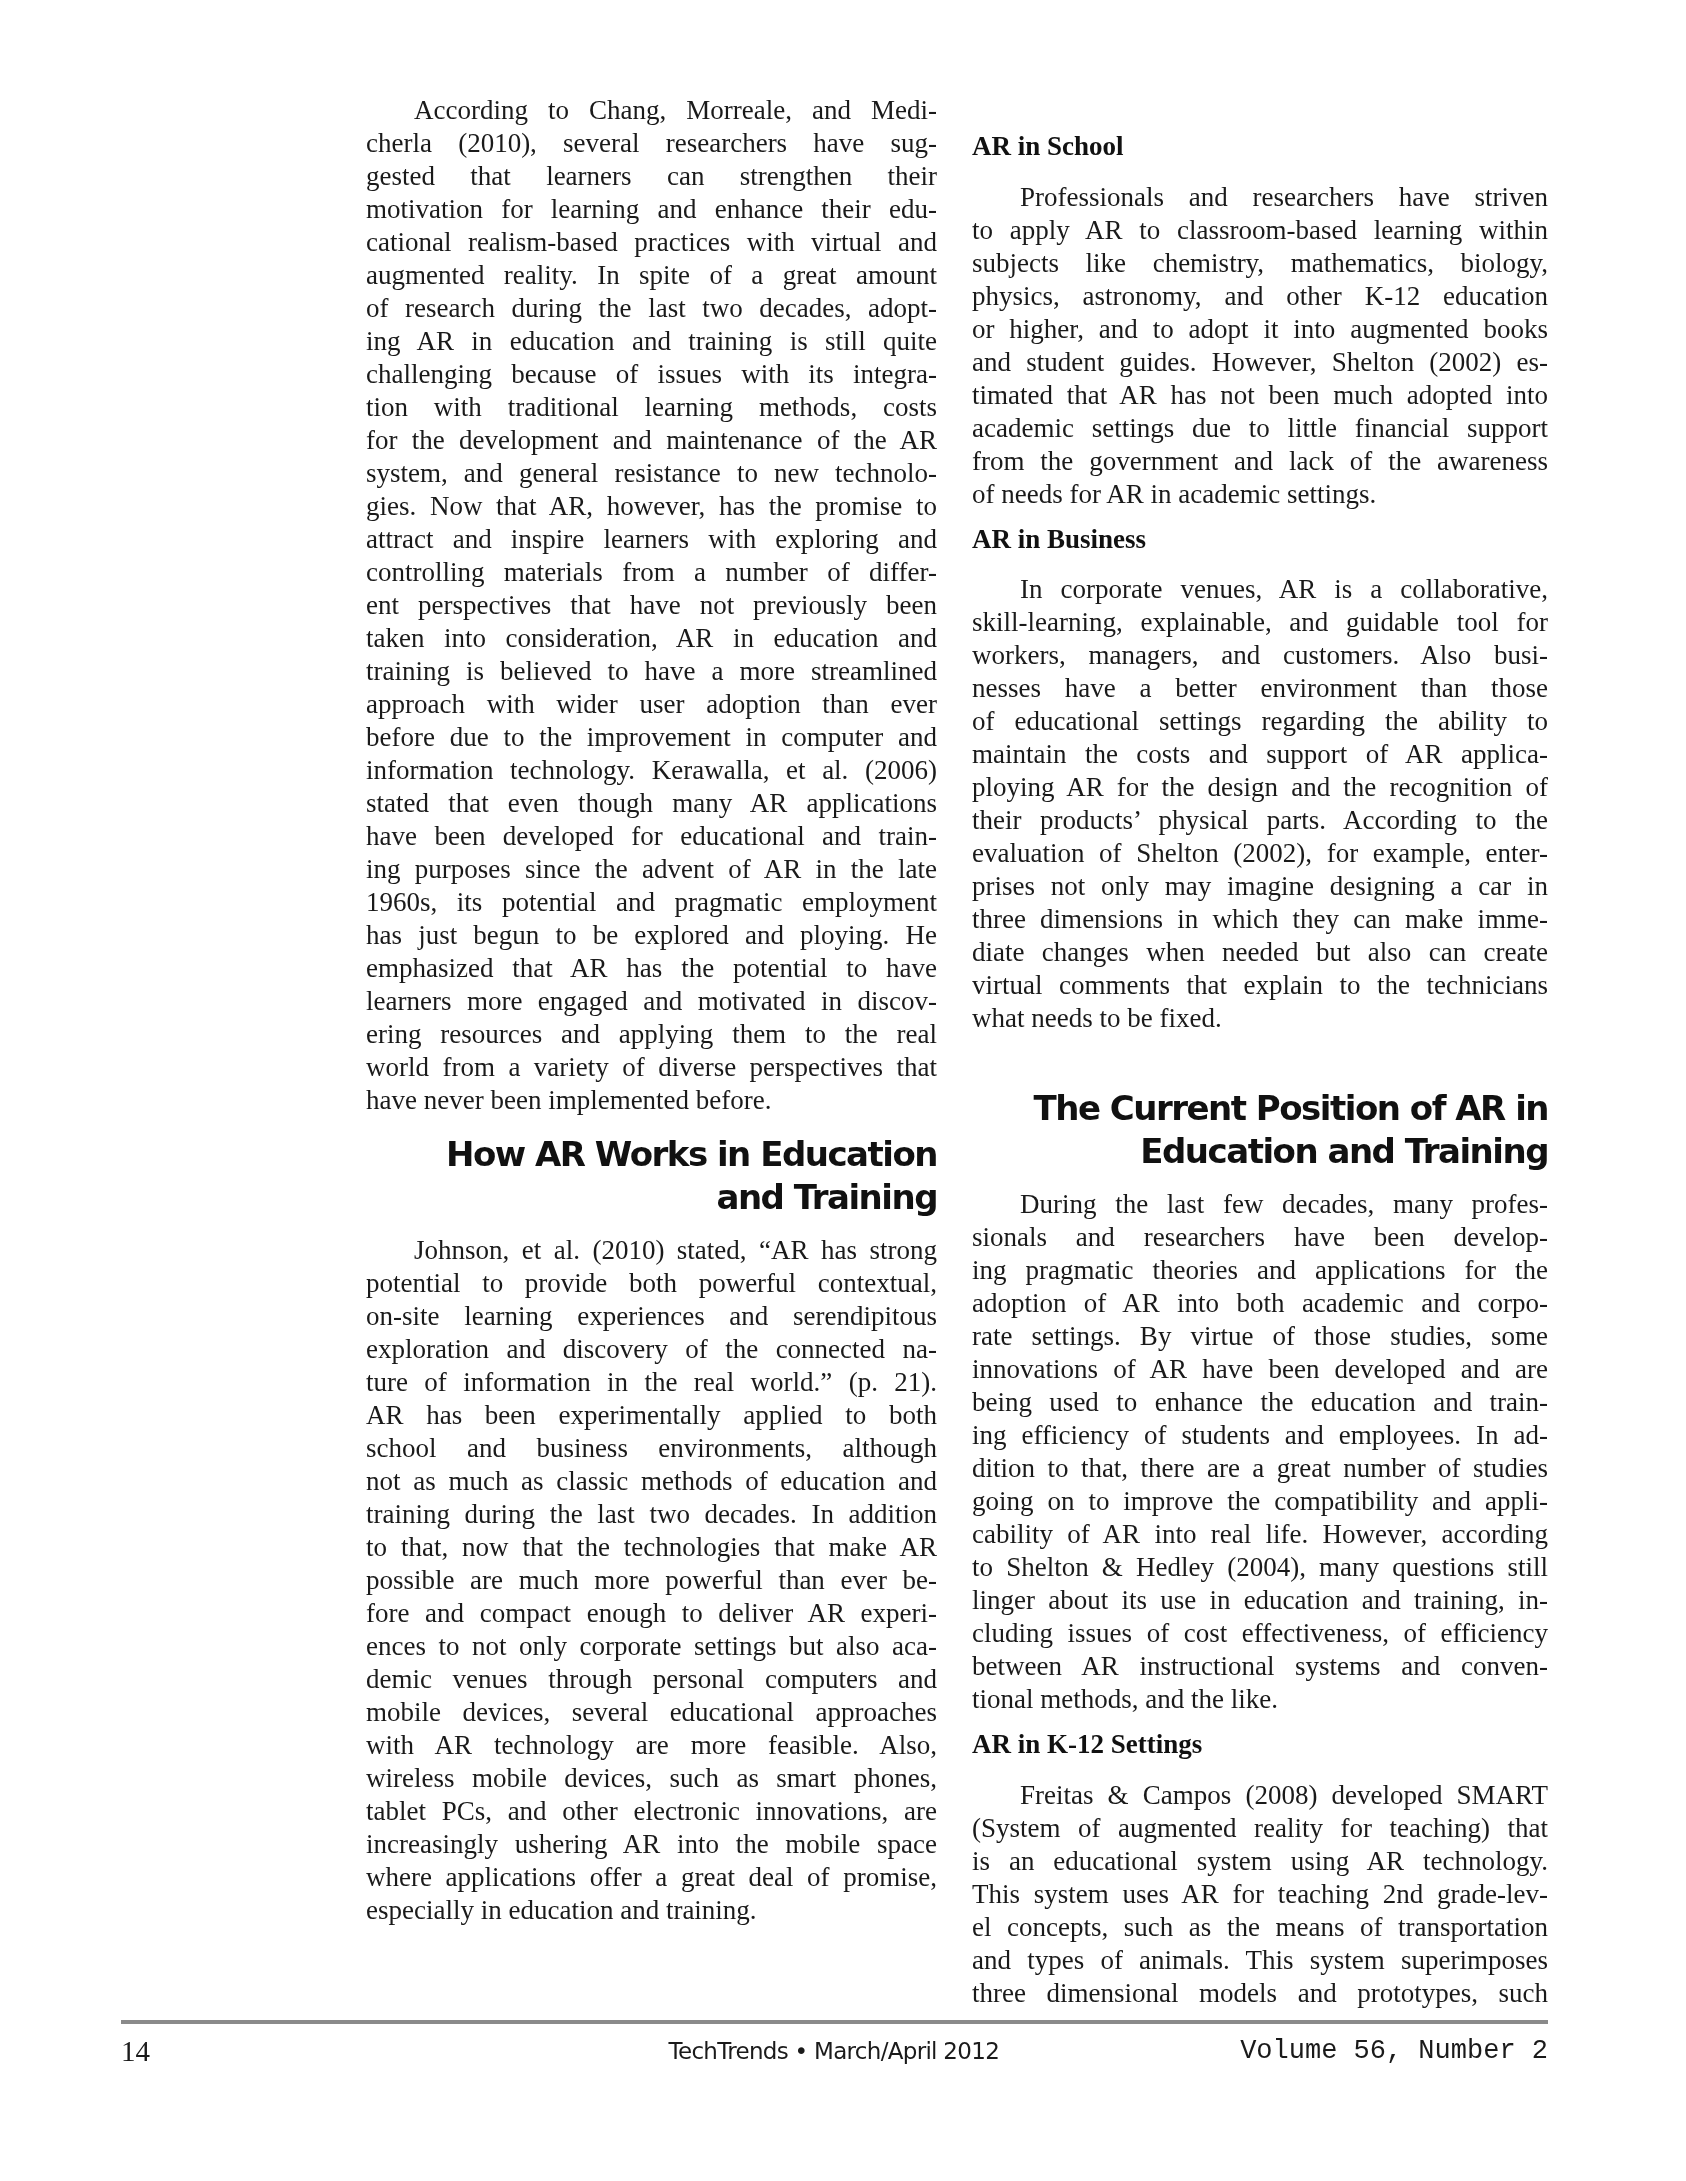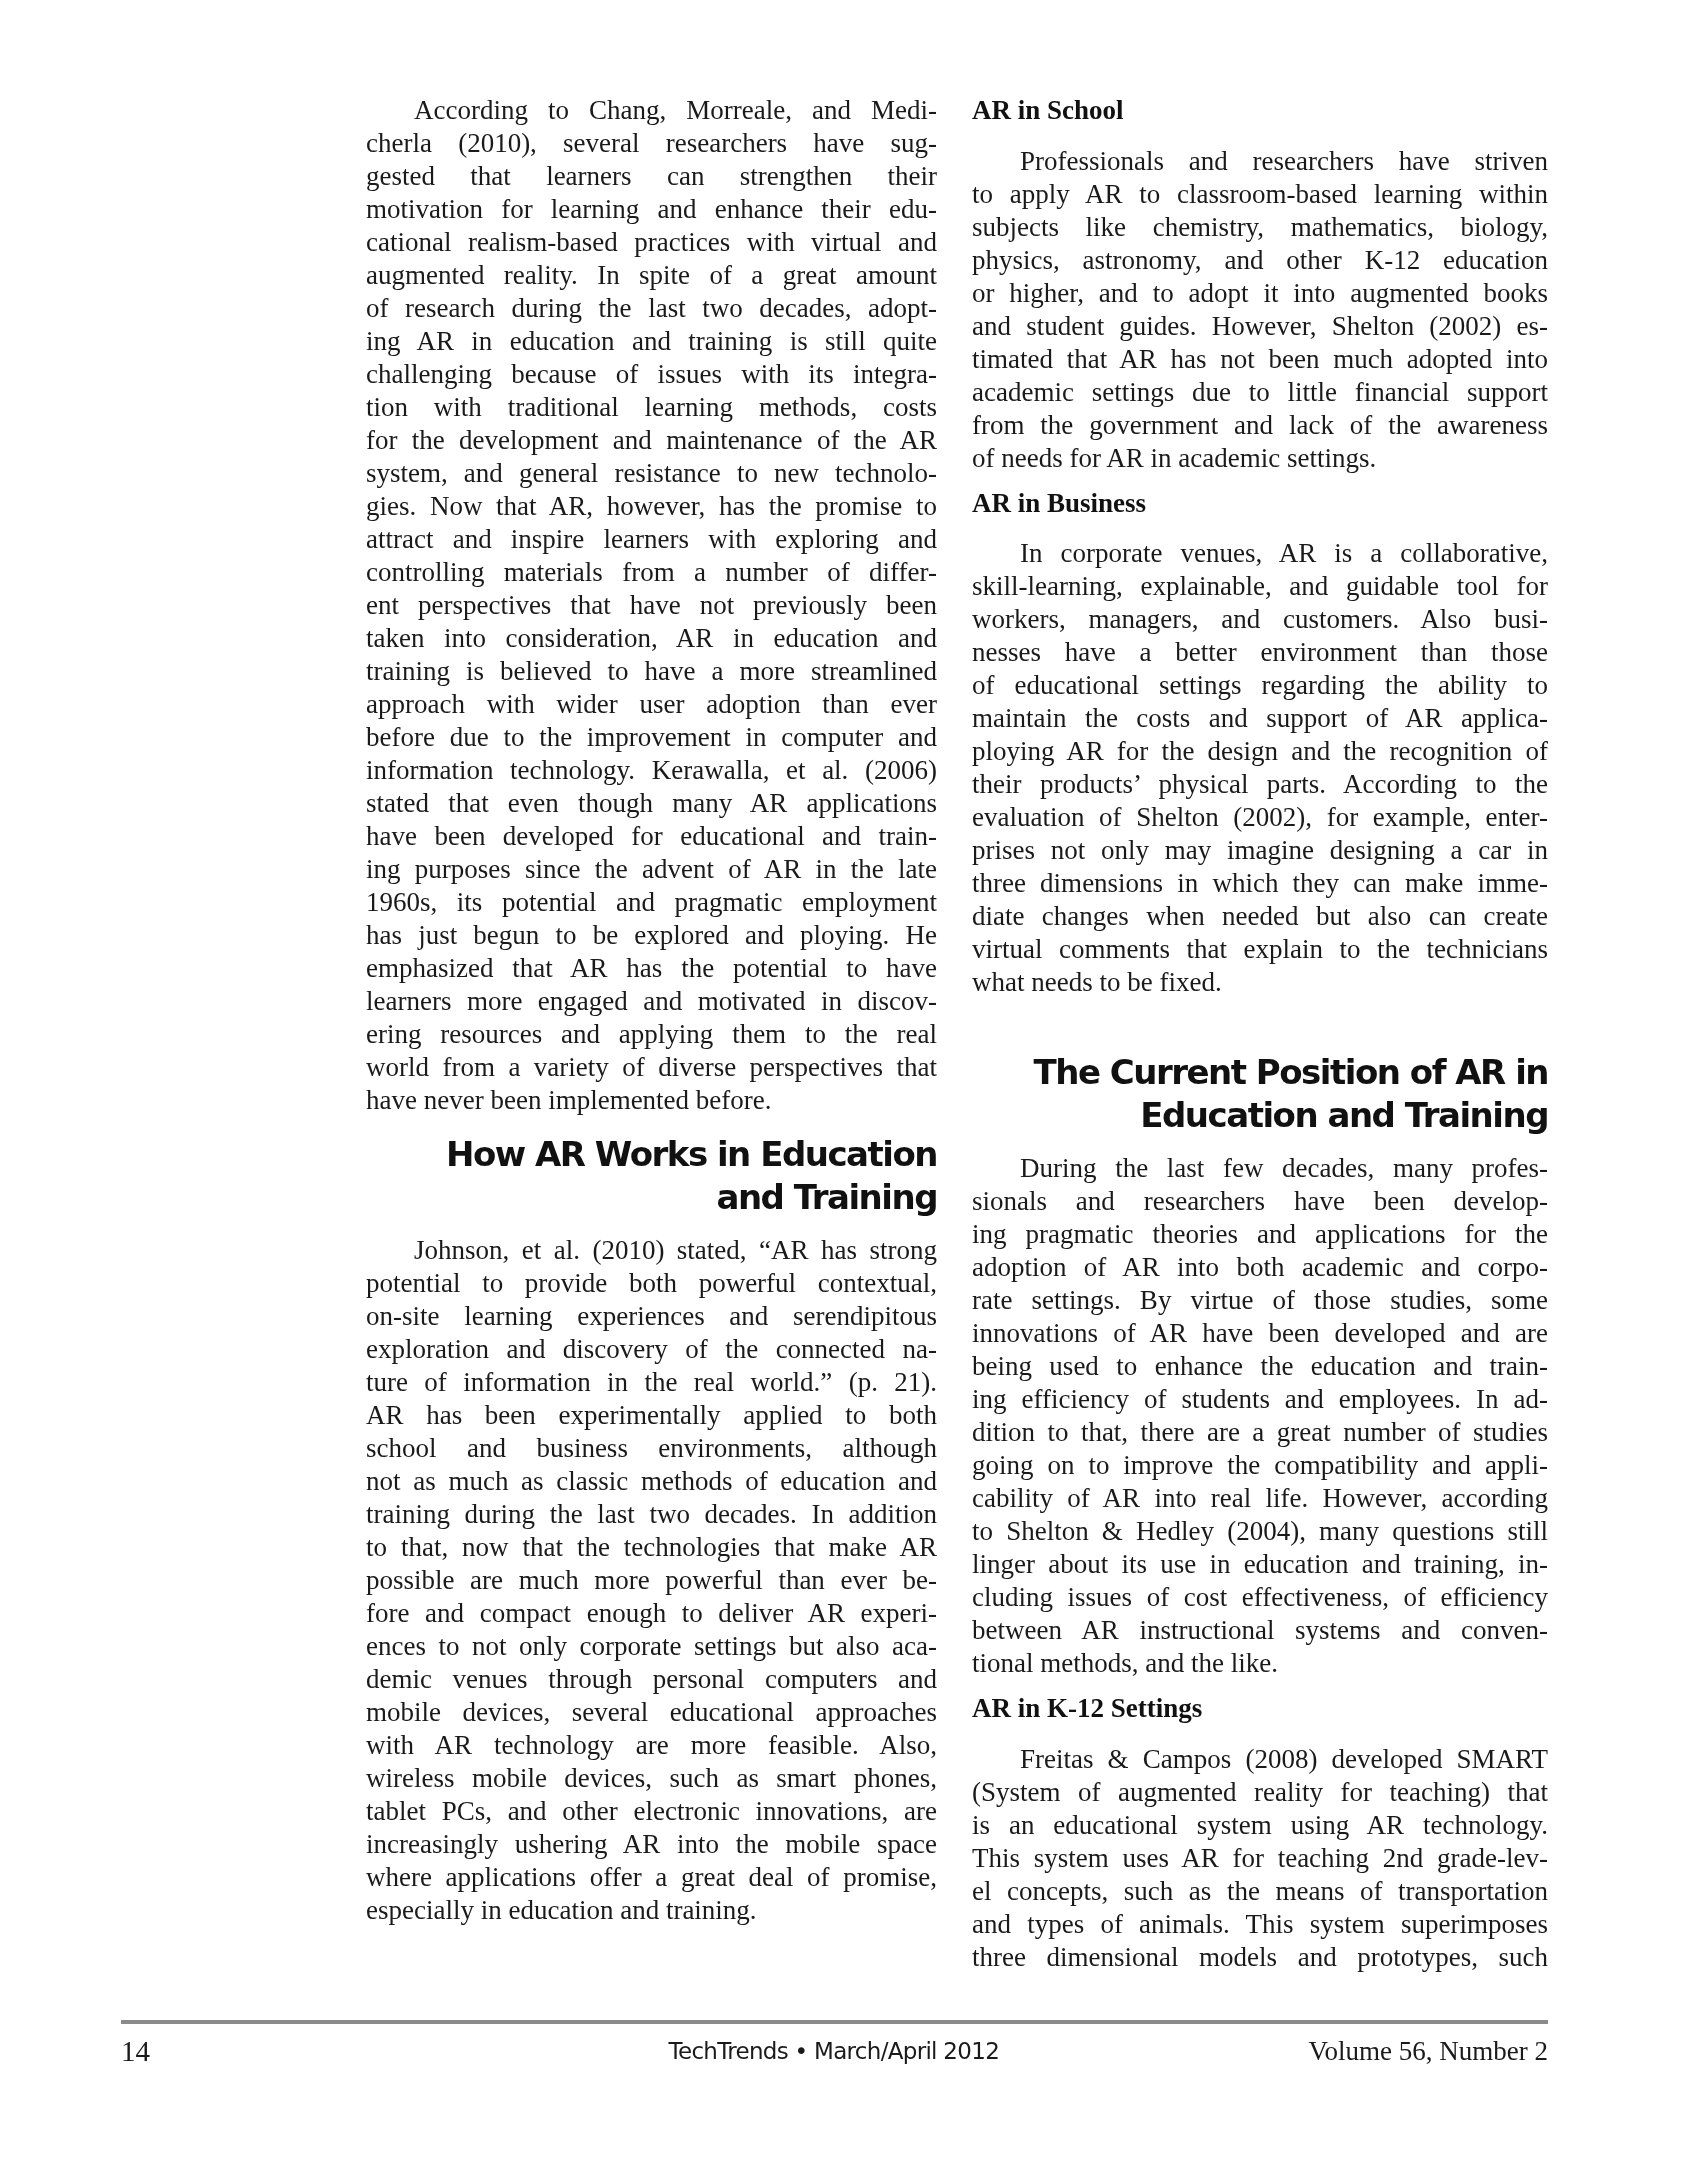--- a/index.html
+++ b/index.html
@@ -1,19 +1,19 @@
 <!DOCTYPE html>
 <html style="font-size:14.7px"><head>
 <meta charset="utf-8">
 <style>
   html, body { margin: 0; padding: 0; background: #ffffff; }
   body { width: 1686px; height: 2182px; position: relative; overflow: hidden; color: #1a1a1a; }
   .block { position: absolute; }
   .col-left { left: 366px; width: 571px; }
-  .col-right { left: 972px; width: 576px; }
+  .col-right { left: 972px; width: 576px; margin-top: 36px; }
   .line {
     display: block;
     height: 33px;
     line-height: 33px;
     font-family: "Liberation Serif", serif;
     font-size: 27px;
     white-space: nowrap;
     text-align: justify;
     text-align-last: justify;
     overflow: visible;
@@ -49,21 +49,21 @@
   .footer-text {
     position: absolute; top: 2035px; height: 33px; line-height: 33px;
     white-space: nowrap;
   }
   .f-page { left: 121px; font-family: "Liberation Serif", serif; font-size: 29px; }
   .f-journal {
     left: 0; width: 1686px; text-align: center;
     font-family: "DejaVu Sans", sans-serif; font-weight: normal; font-size: 23px; letter-spacing: -0.7px;
   }
   .f-journal span { position: relative; left: -9.2px; }
-  .f-volume { right: 138px; font-family: Liberation Serif, serif; font-size: 27px; }
+  .f-volume { right: 138px; font-family: Liberation Mono, monospace; font-size: 27px; }
 </style>
 </head>
 <body>
 
 <div class="block col-left" style="top:94px">
     <span class="line indent">According to Chang, Morreale, and Medi-</span>
     <span class="line">cherla (2010), several researchers have sug-</span>
     <span class="line">gested that learners can strengthen their</span>
     <span class="line">motivation for learning and enhance their edu-</span>
     <span class="line">cational realism-based practices with virtual and</span>

